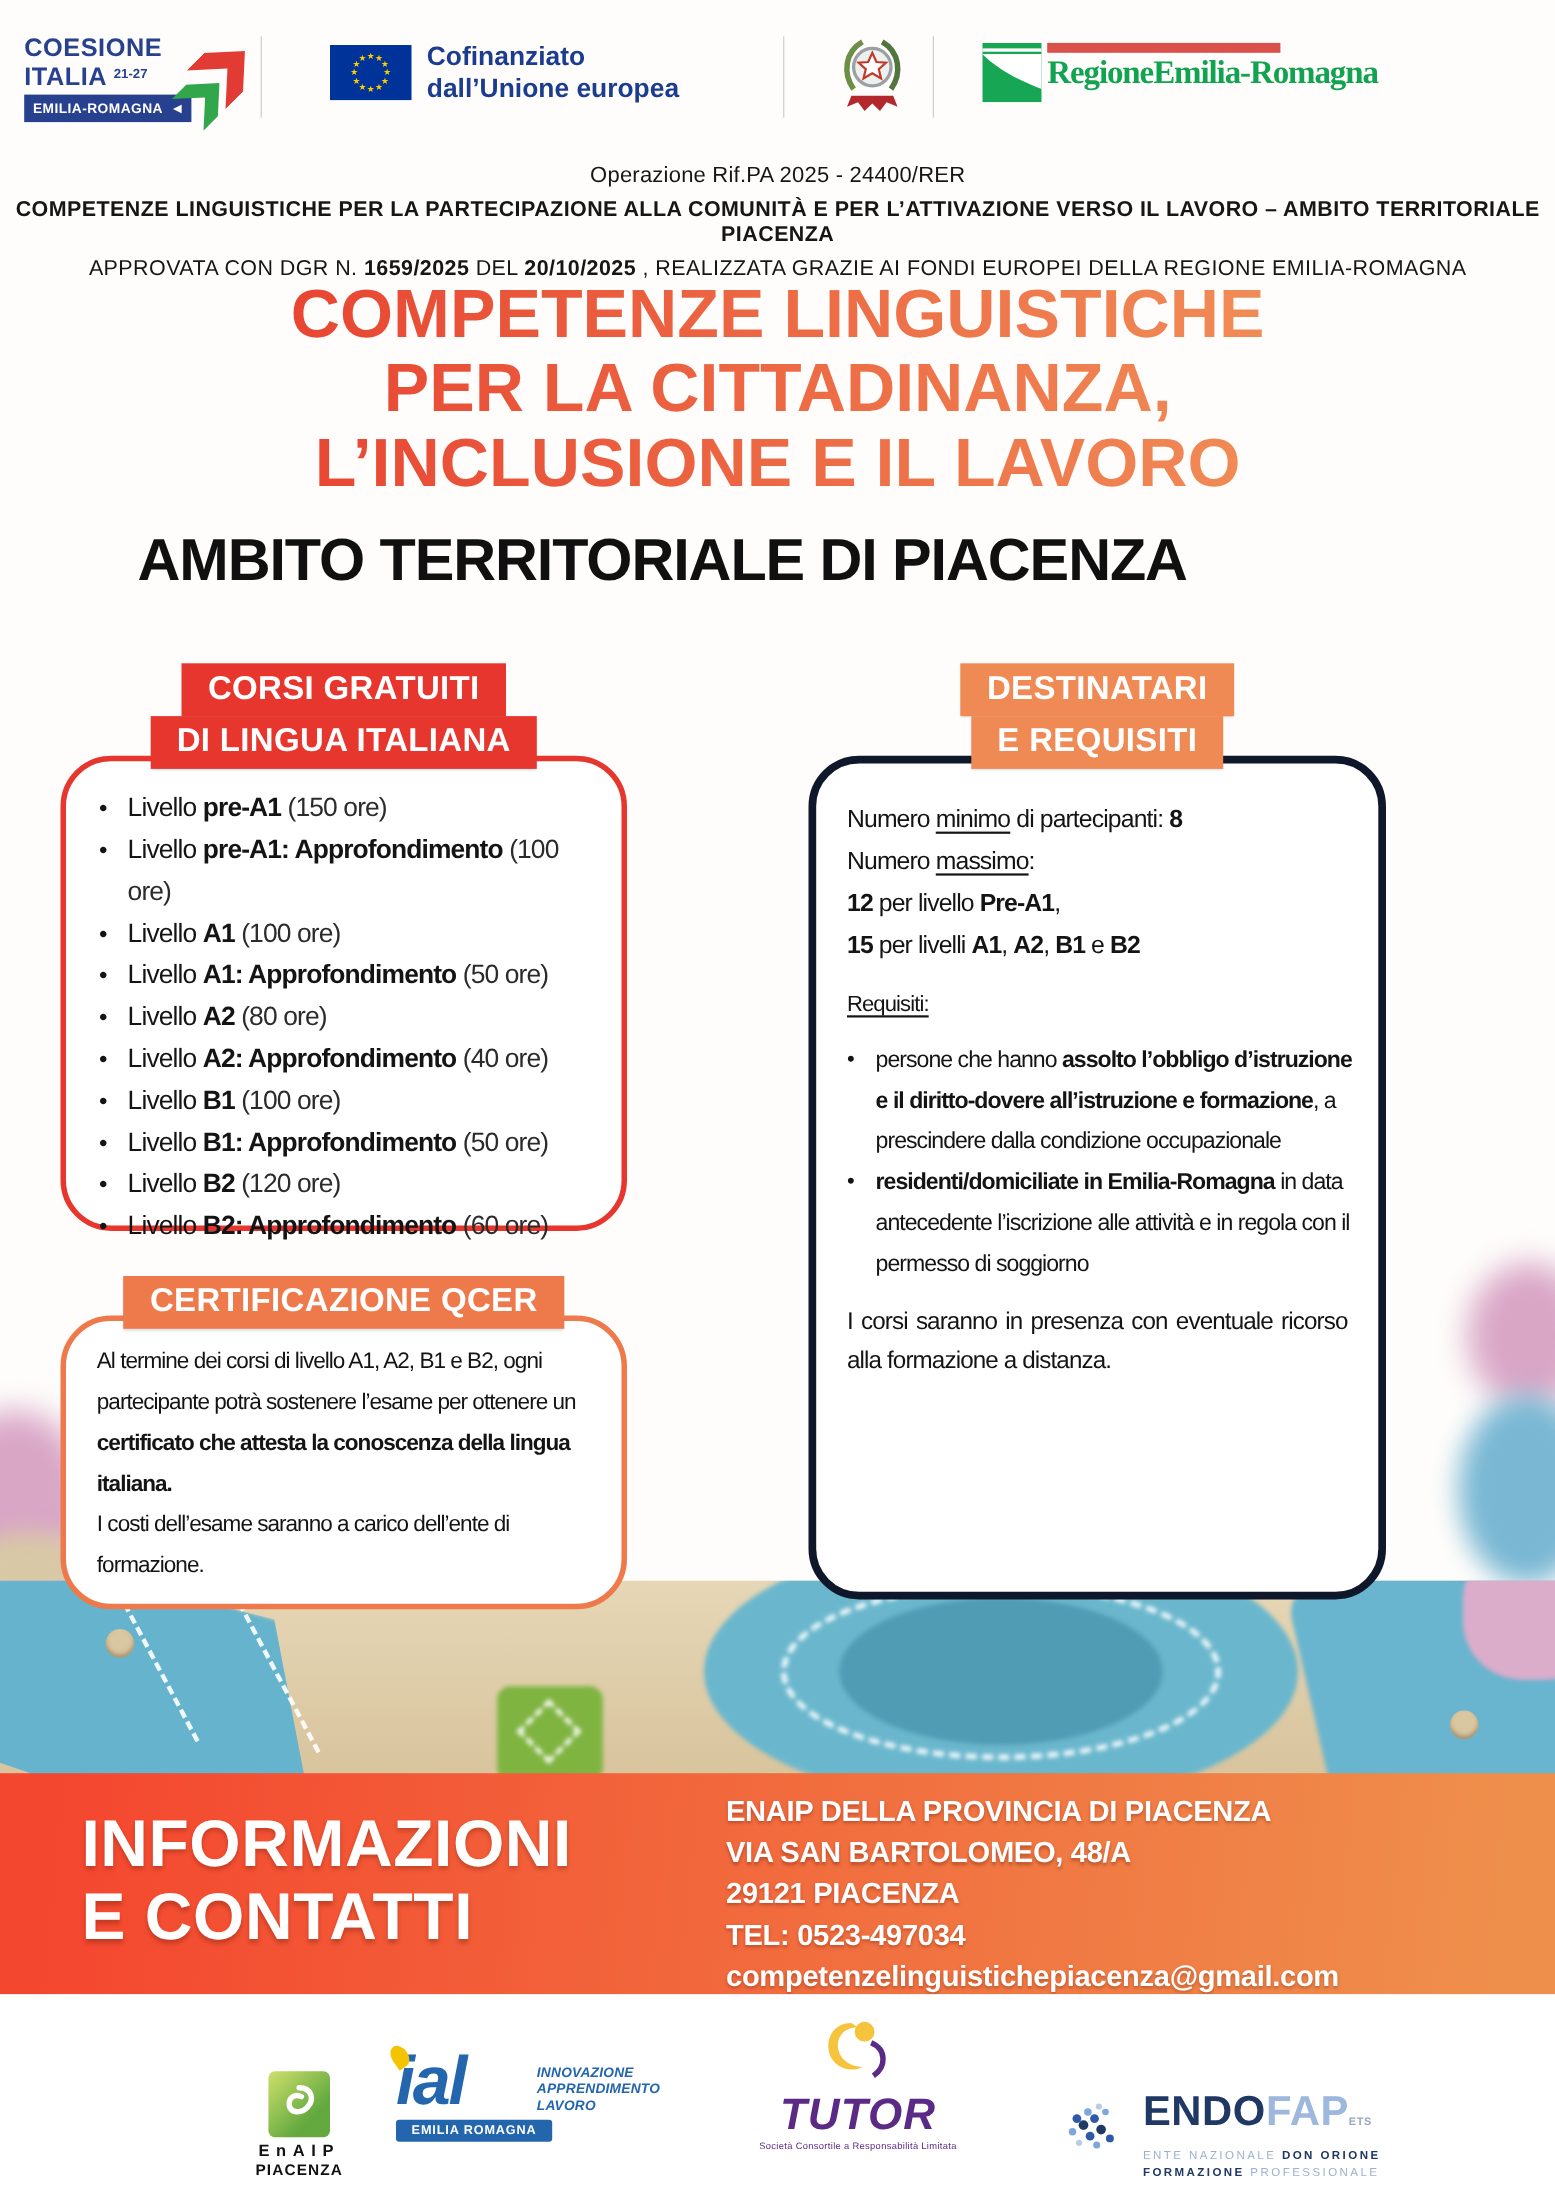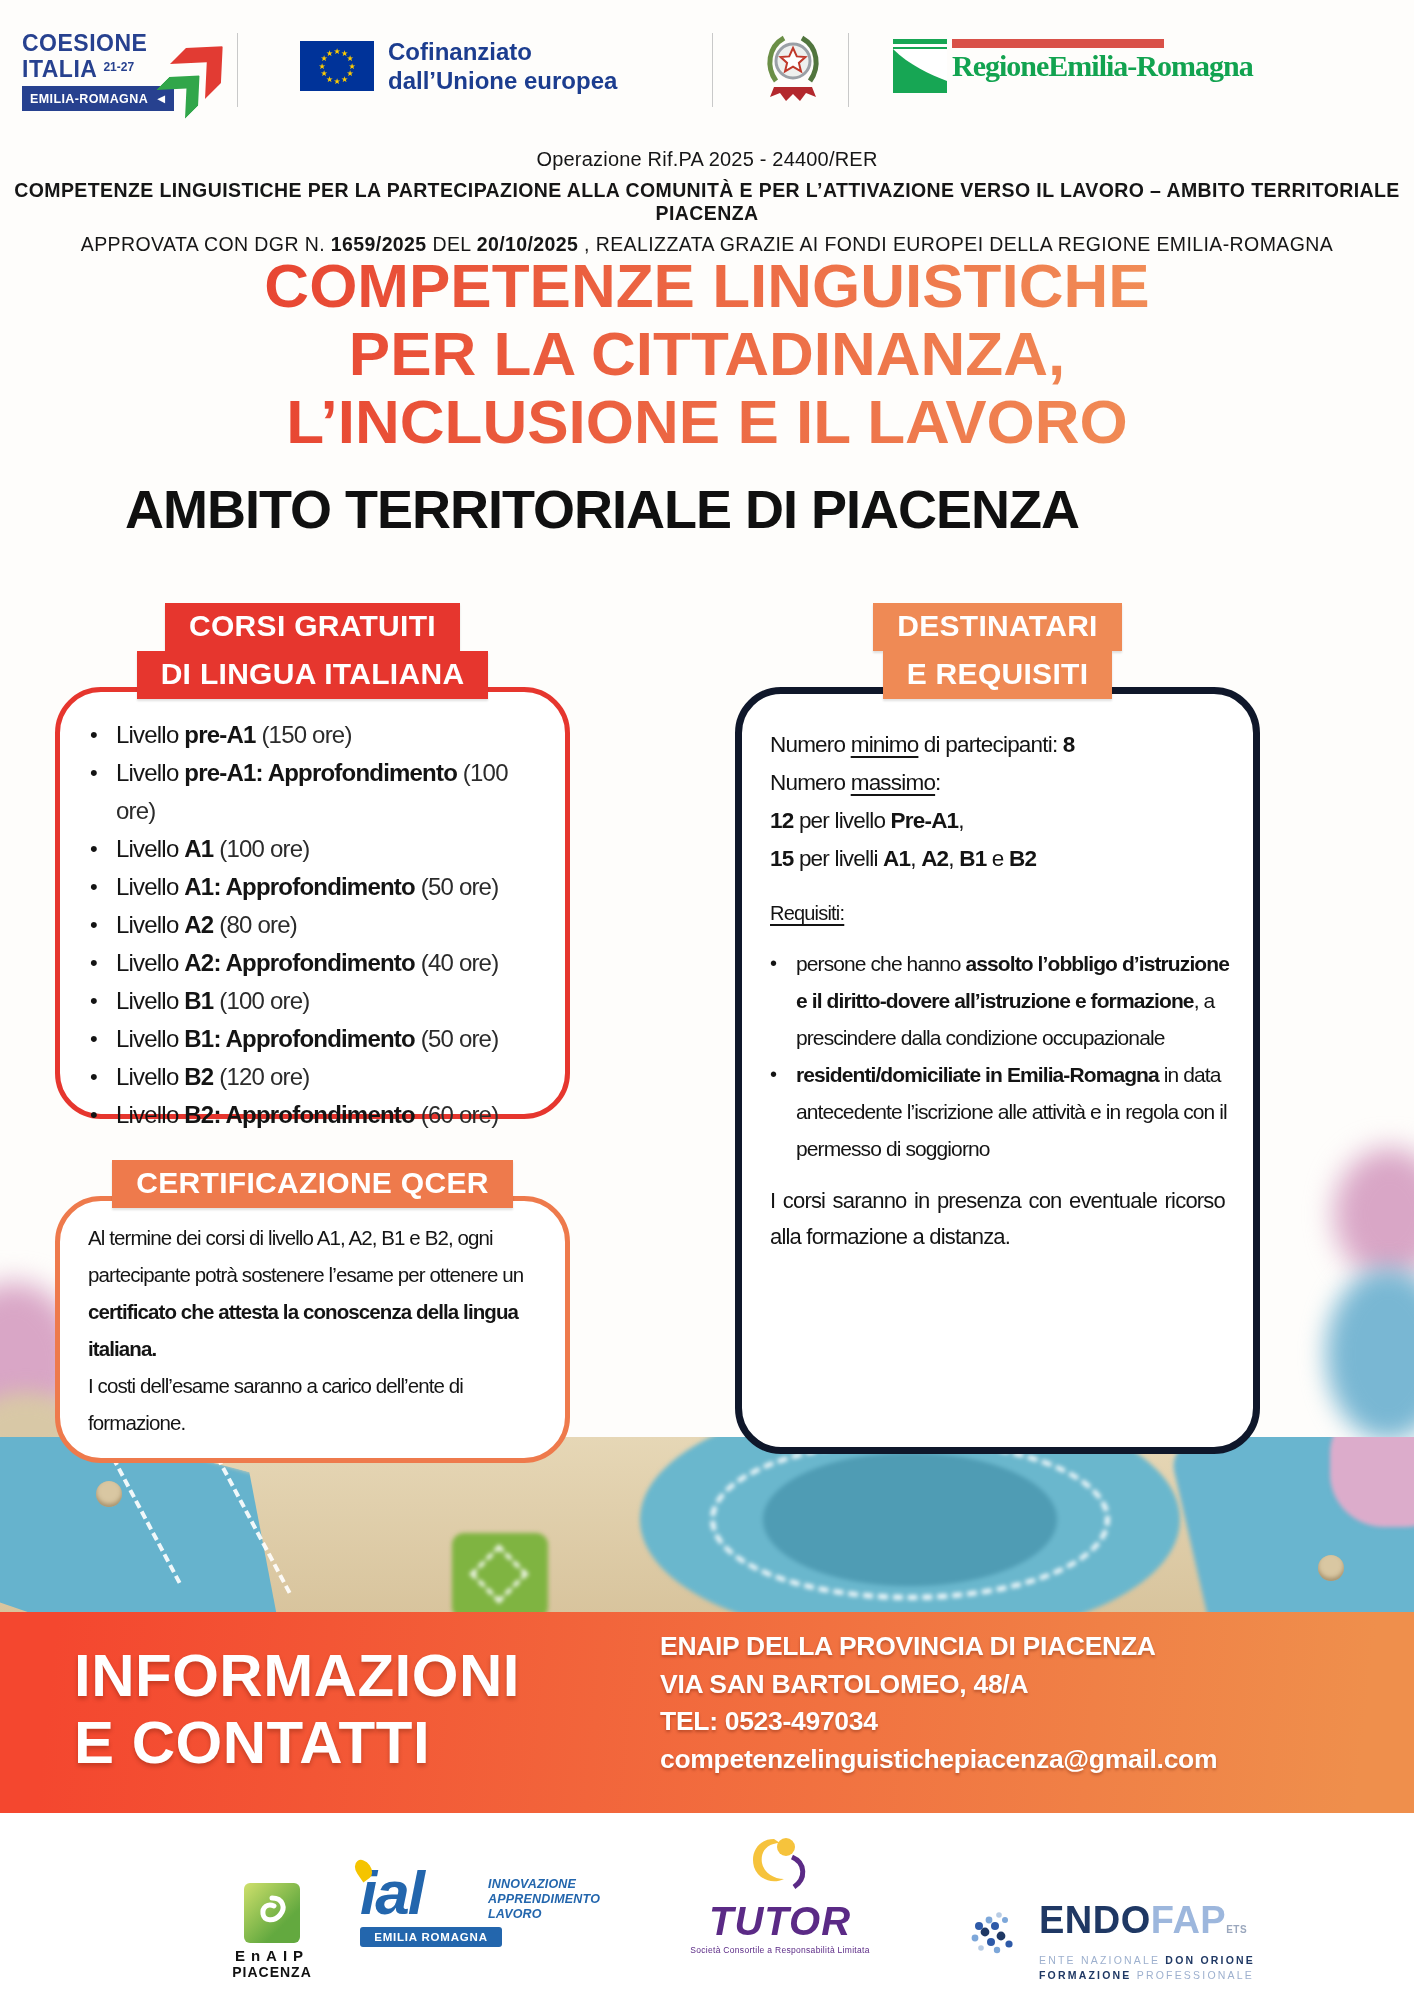--- a/index.html
+++ b/index.html
@@ -340,20 +340,21 @@
   </div>
 
   <div class="banner">
     <div class="banner-heading">
       <span>INFORMAZIONI</span><br>
       <span>E CONTATTI</span>
     </div>
     <div class="contact">
       <div>ENAIP DELLA PROVINCIA DI PIACENZA</div>
       <div>VIA SAN BARTOLOMEO, 48/A</div>
+      <div>29121 PIACENZA</div>
       <div>TEL: 0523-497034</div>
       <div>competenzelinguistichepiacenza@gmail.com</div>
     </div>
   </div>
 
   <footer class="partners">
 
     <div class="enaip">
       <div class="enaip-mark">
         <svg width="34" height="40" viewBox="0 0 34 40">

